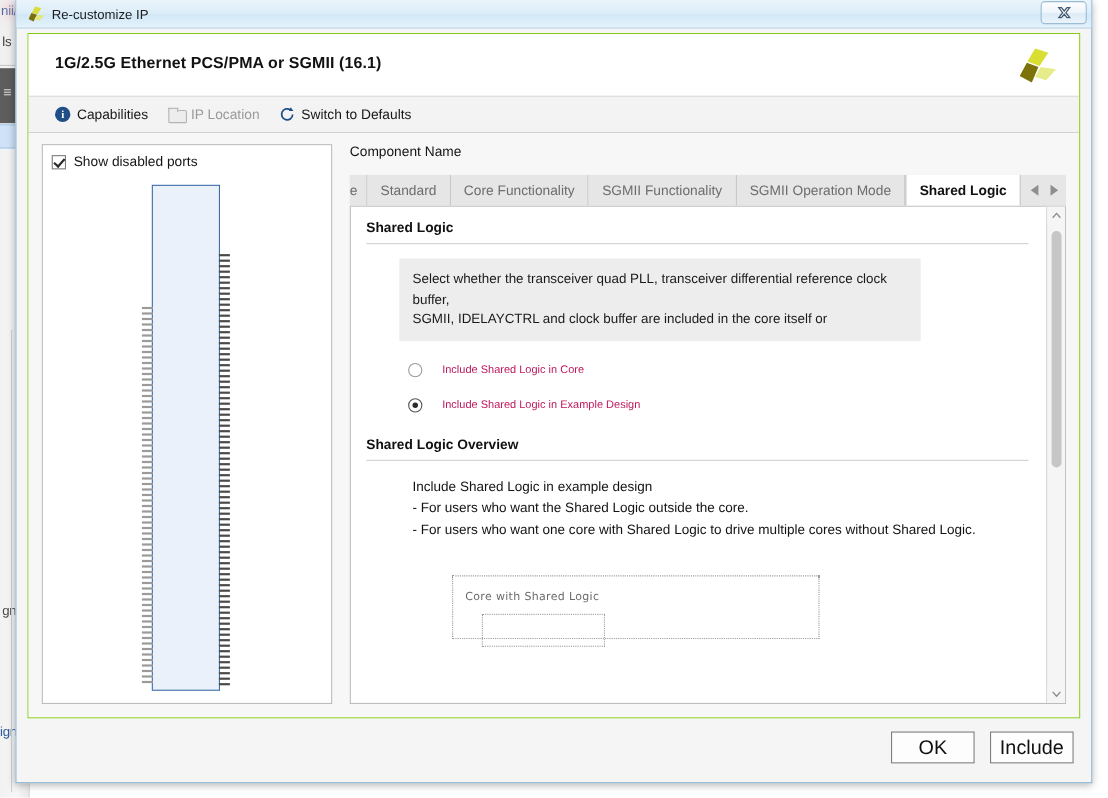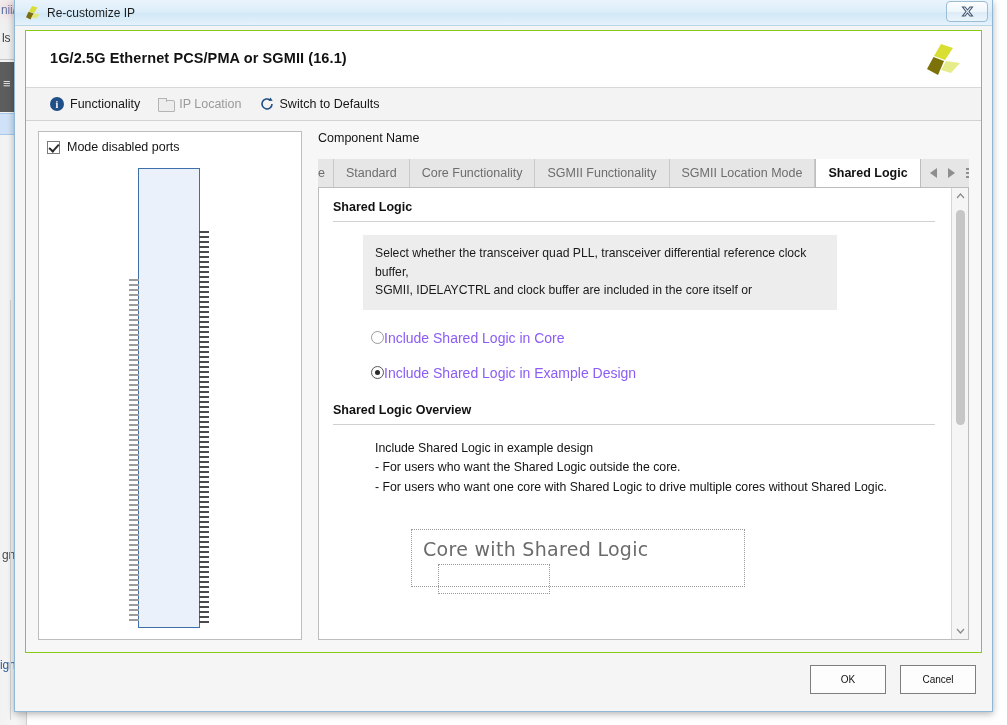--- a/index.html
+++ b/index.html
@@ -219,22 +219,22 @@
   }
   .section-rule { height: 1px; background: #d0d0d0; margin-bottom: 13px; }
 
   .desc-box {
     background: #ededed; margin-left: 30px; margin-right: 98px;
     padding: 9px 12px 10px 12px;
     font-size: 12.2px; color: #1a1a1a; line-height: 18.5px;
   }
   .radio-list { margin: 20px 0 0 38px; }
   .radio-row {
-    display: flex; align-items: center; gap: 0; margin-bottom: 19px;
-    font-size: 14px; color: #8b5cf6; cursor: pointer;
+    display: flex; align-items: center; gap: 18px; margin-bottom: 19px;
+    font-size: 10px; color: #be185d; cursor: pointer;
   }
   .radio {
     width: 13px; height: 13px; border-radius: 50%;
     border: 1px solid #9a9a9a; background: #fff; position: relative; flex: none;
   }
   .radio.on { border-color: #555; }
   .radio.on::after {
     content: ""; position: absolute; left: 3px; top: 3px;
     width: 5px; height: 5px; border-radius: 50%; background: #2b2b2b;
   }
@@ -243,21 +243,21 @@
   .overview-lines div {
     font-size: 12.3px; color: #131313; line-height: 19.5px; white-space: nowrap;
   }
 
   .diagram { margin: 32px 0 0 78px; }
   .dbox {
     border: 1px dotted #9a9a9a; width: 334px; height: 58px;
     position: relative; padding: 8px 0 0 11px;
   }
   .dbox-label {
-    font-size: 19px; color: #6b6b6b; letter-spacing: .3px;
+    font-size: 10px; color: #6b6b6b; letter-spacing: .3px;
     font-family: "DejaVu Sans", sans-serif;
   }
   .dbox-inner {
     position: absolute; left: 26px; top: 34px; width: 112px; height: 30px;
     border: 1px dotted #9a9a9a;
   }
 
   
   .vscroll {
     width: 17px; flex: none; background: #f5f5f5; border-left: 1px solid #d6d6d6;
@@ -276,21 +276,21 @@
   }
 
   
   .footer {
     position: absolute; left: 10px; right: 10px; bottom: 10px; height: 44px;
     display: flex; align-items: center; justify-content: flex-end; gap: 14px;
     padding-right: 6px;
   }
   .btn {
     width: 76px; height: 29px; background: #fdfdfd; border: 1px solid #7e7e7e;
-    font-size: 10px; color: #101010; cursor: pointer;
+    font-size: 18px; color: #101010; cursor: pointer;
     display: flex; align-items: center; justify-content: center;
     font-family: "Liberation Sans", sans-serif;
   }
   .btn.wide { width: 76px; }
 </style>
 </head>
 <body>
 
 <div id="bg-layer">
   <div class="bg-leftstrip"></div>
@@ -343,21 +343,21 @@
           <polygon points="18,1 30,5 22,17 11,13" fill="#d9de33"></polygon>
           <polygon points="10.5,14 21,18 15,32 4,26" fill="#7d7209"></polygon>
           <polygon points="23,18 37,20 28,30 18,27" fill="#e7ec8a"></polygon>
         </svg>
       </div>
     </div>
 
     <div class="toolbar">
       <div class="tbtn">
         <span class="ico-info">i</span>
-        <span>Functionality</span>
+        <span>Capabilities</span>
       </div>
       <div class="tbtn disabled">
         <span class="ico-folder"></span>
         <span>IP Location</span>
       </div>
       <div class="tbtn">
         <span class="ico-refresh">
           <svg width="14" height="14" viewBox="0 0 14 14">
             <path d="M12,7 A5,5 0 1 1 10.2,3.1" fill="none" stroke="#1f4f86" stroke-width="1.6"></path>
             <polygon points="10.4,0.6 12.7,3.8 8.6,3.9" fill="#1f4f86"></polygon>
@@ -365,21 +365,21 @@
         </span>
         <span>Switch to Defaults</span>
       </div>
     </div>
 
     <div class="content-area">
 
       <div class="symbol-panel">
         <div class="chk-row">
           <span class="chkbox on"></span>
-          <span>Mode disabled ports</span>
+          <span>Show disabled ports</span>
         </div>
         <div class="ip-block">
           <div class="ports left gray" id="ports-left">
               <span style="top: 110px;"></span>
               <span style="top: 115px;"></span>
               <span style="top: 120px;"></span>
               <span style="top: 125px;"></span>
               <span style="top: 130px;"></span>
               <span style="top: 135px;"></span>
               <span style="top: 140px;"></span>
@@ -535,21 +535,21 @@
         <div class="comp-row">
           <span class="comp-label">Component Name</span>
         </div>
 
         <div class="tabpanel">
           <div class="tabstrip">
             <div class="tab clipped">e</div>
             <div class="tab">Standard</div>
             <div class="tab">Core Functionality</div>
             <div class="tab">SGMII Functionality</div>
-            <div class="tab">SGMII Location Mode</div>
+            <div class="tab">SGMII Operation Mode</div>
             <div class="tab active">Shared Logic</div>
             <div class="tab-nav">
               <span class="tri l"></span>
               <span class="tri r"></span>
               <span class="burger">
                 <span></span>
                   <span></span>
                   <span></span>
               </span>
             </div>
@@ -612,16 +612,16 @@
             </div>
           </div>
         </div>
 
       </div>
     </div>
   </div>
 
   <div class="footer">
     <button class="btn">OK</button>
-    <button class="btn wide">Cancel</button>
+    <button class="btn wide">Include</button>
   </div>
 
 </div>
 
 </body></html>

